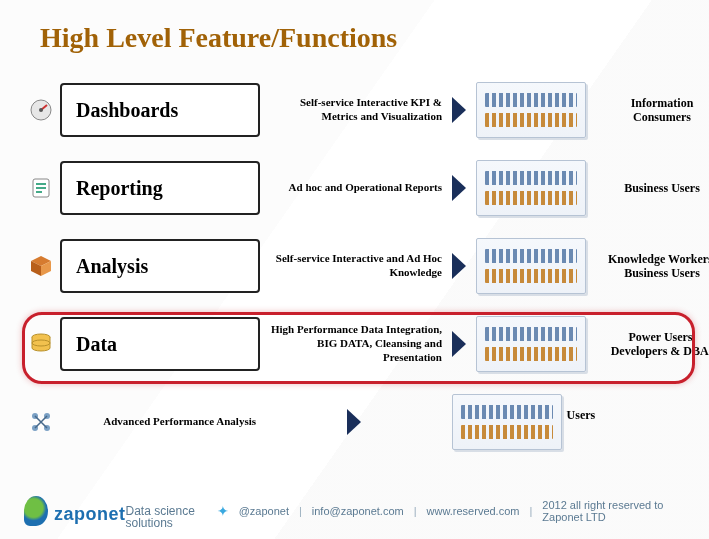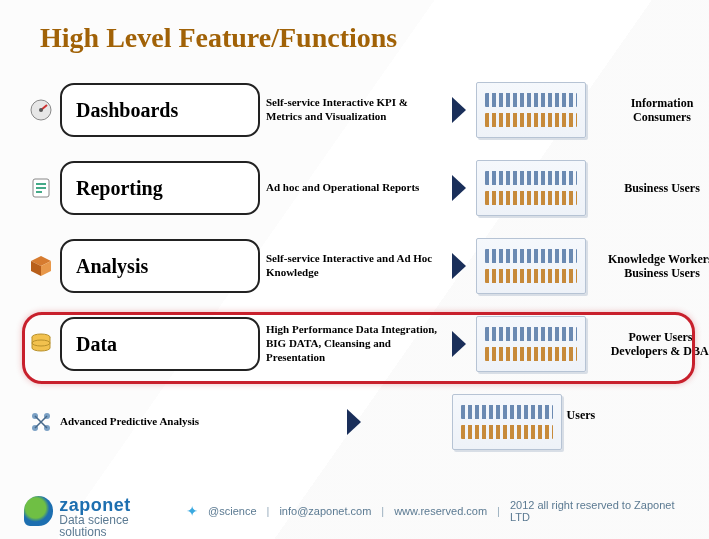--- a/index.html
+++ b/index.html
@@ -44,36 +44,37 @@
     column-gap: 6px;
     position: relative;
     height: 60px;
   }
   .icon-slot {
     width: 26px; height: 26px;
     display: flex; align-items: center; justify-content: center;
   }
   .pill {
     border: 2px solid #222;
-    border-radius: 14px;
+    border-radius: 4px;
     padding: 8px 14px;
     background: rgba(255,255,255,0.85);
     display: flex;
     align-items: center;
     height: 54px;
   }
   .pill-label {
     font-size: 20px;
     font-weight: bold;
     color: #000;
     white-space: nowrap;
   }
   .desc {
     font-size: 11px;
     font-weight: bold;
+    text-align: right;
     line-height: 1.25;
     color: #000;
     padding-right: 4px;
   }
   .arrow {
     display: flex;
     align-items: center;
     justify-content: center;
   }
   .thumb {
@@ -133,21 +134,21 @@
     display: flex;
     align-items: center;
     gap: 6px;
   }
   .logo-mark {
     width: 30px; height: 30px;
     background: radial-gradient(circle at 40% 40%, #6fbf44 0 40%, #1d6fb0 55% 100%);
     border-radius: 50% 50% 50% 6px;
     position: relative;
   }
-  .logo-text { display:flex; flex-direction:column; line-height:1;margin-top:12px; }
+  .logo-text { display:flex; flex-direction:row; line-height:1;margin-top:12px; }
   .logo-name { color:#1d6fb0; font-weight:bold; font-size:18px; letter-spacing:.5px; }
   .logo-tag  { color:#5b7a92; font-size:12px; }
   .footer-sep { color:#98adbd; }
 </style>
 </head>
 <body>
 
 <div class="bg-diag"></div>
 
 <h1 class="title">High Level Feature/Functions</h1>
@@ -240,21 +241,21 @@
   <div class="row">
     <span class="icon-slot">
       <svg viewBox="0 0 24 24" width="24" height="24">
           <circle cx="6" cy="6" r="3" fill="#7aa0c4"></circle>
           <circle cx="18" cy="6" r="3" fill="#7aa0c4"></circle>
           <circle cx="6" cy="18" r="3" fill="#7aa0c4"></circle>
           <circle cx="18" cy="18" r="3" fill="#7aa0c4"></circle>
           <path d="M6 6 L18 18 M18 6 L6 18" stroke="#46688a" stroke-width="1.5"></path>
         </svg>
     </span>
-    <div class="desc">Advanced Predictive Analysis</div>
+    <div class="desc">Advanced Performance Analysis</div>
     <span class="arrow">
       <svg width="18" height="26" viewBox="0 0 18 26">
           <path d="M0 0 L14 13 L0 26 Z" fill="#1a2f5a"></path>
         </svg>
     </span>
     <div class="thumb"></div>
     <div class="audience">Advanced Power Users &amp; Viewers</div>
   </div>
 
   <div class="highlight"></div>
@@ -262,20 +263,20 @@
 
 <div class="footer">
   <div class="logo">
     <div class="logo-mark"></div>
     <div class="logo-text">
       <span class="logo-name">zaponet</span>
       <span class="logo-tag">Data science solutions</span>
     </div>
   </div>
   <span style="color:#3aa9e0;font-size:14px;">✦</span>
-  <span>@science</span>
+  <span>@zaponet</span>
   <span class="footer-sep">|</span>
   <span>info@zaponet.com</span>
   <span class="footer-sep">|</span>
   <span>www.reserved.com</span>
   <span class="footer-sep">|</span>
   <span>2012 all right reserved to Zaponet LTD</span>
 </div>
 
 </body></html>

